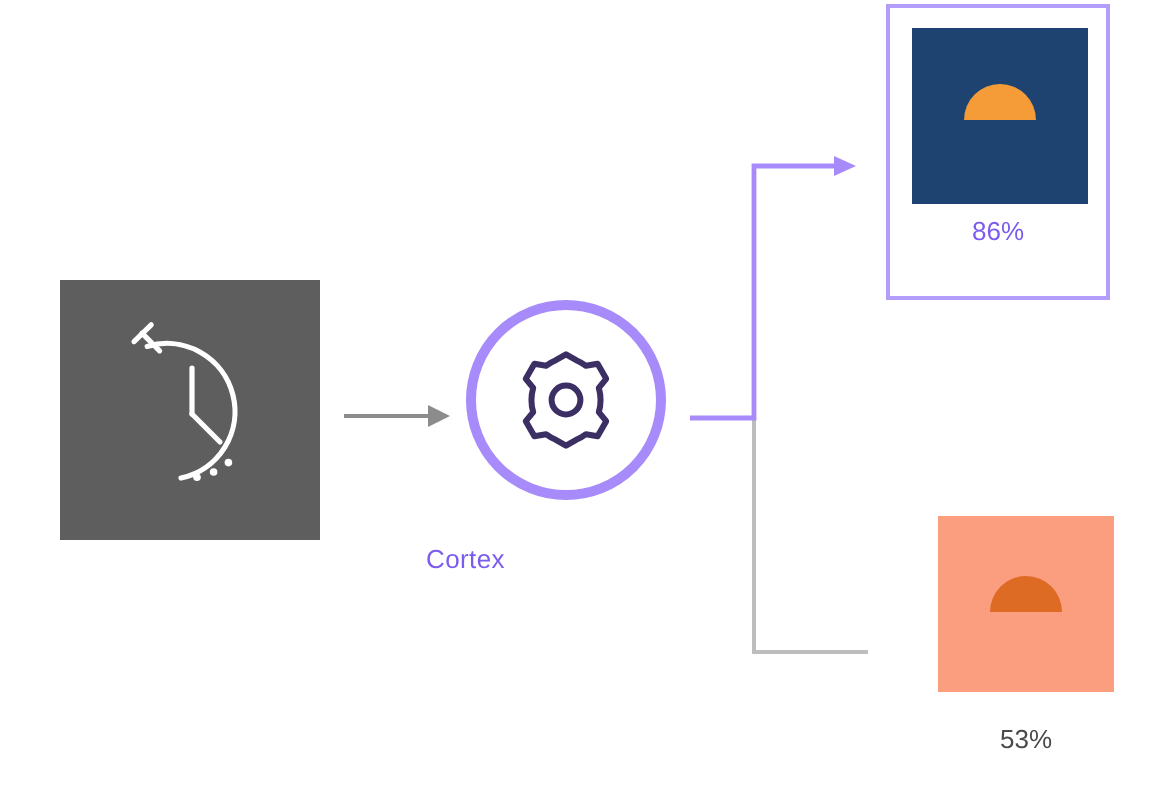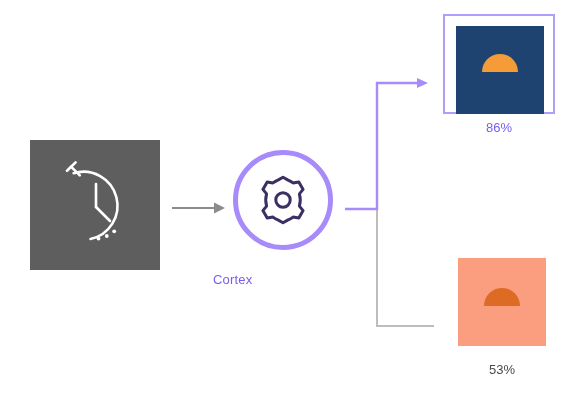--- a/index.html
+++ b/index.html
@@ -84,23 +84,23 @@
     top: 0;
     width: 582px;
     height: 400px;
     pointer-events: none;
   }
 
   
   .card-selected {
     position: absolute;
     left: 443px;
-    top: 14px;
+    top: 2px;
     width: 112px;
-    height: 100px;
+    height: 148px;
     box-sizing: border-box;
     border: 2px solid #b39dfb;
     background: #ffffff;
   }
   .card-selected .thumb {
     position: absolute;
     left: 11px;
     top: 10px;
     width: 88px;
     height: 88px;
@@ -122,21 +122,21 @@
     left: 0;
     right: 0;
     top: 104px;
     text-align: center;
     font-size: 13px;
     color: #7c5cf0;
   }
 
   .card-plain {
     position: absolute;
-    left: 458px;
+    left: 469px;
     top: 258px;
     width: 92px;
     height: 130px;
     padding-left: 21px;
   }
   .card-plain .thumb {
     position: absolute;
     left: 0;
     top: 0;
     width: 88px;

